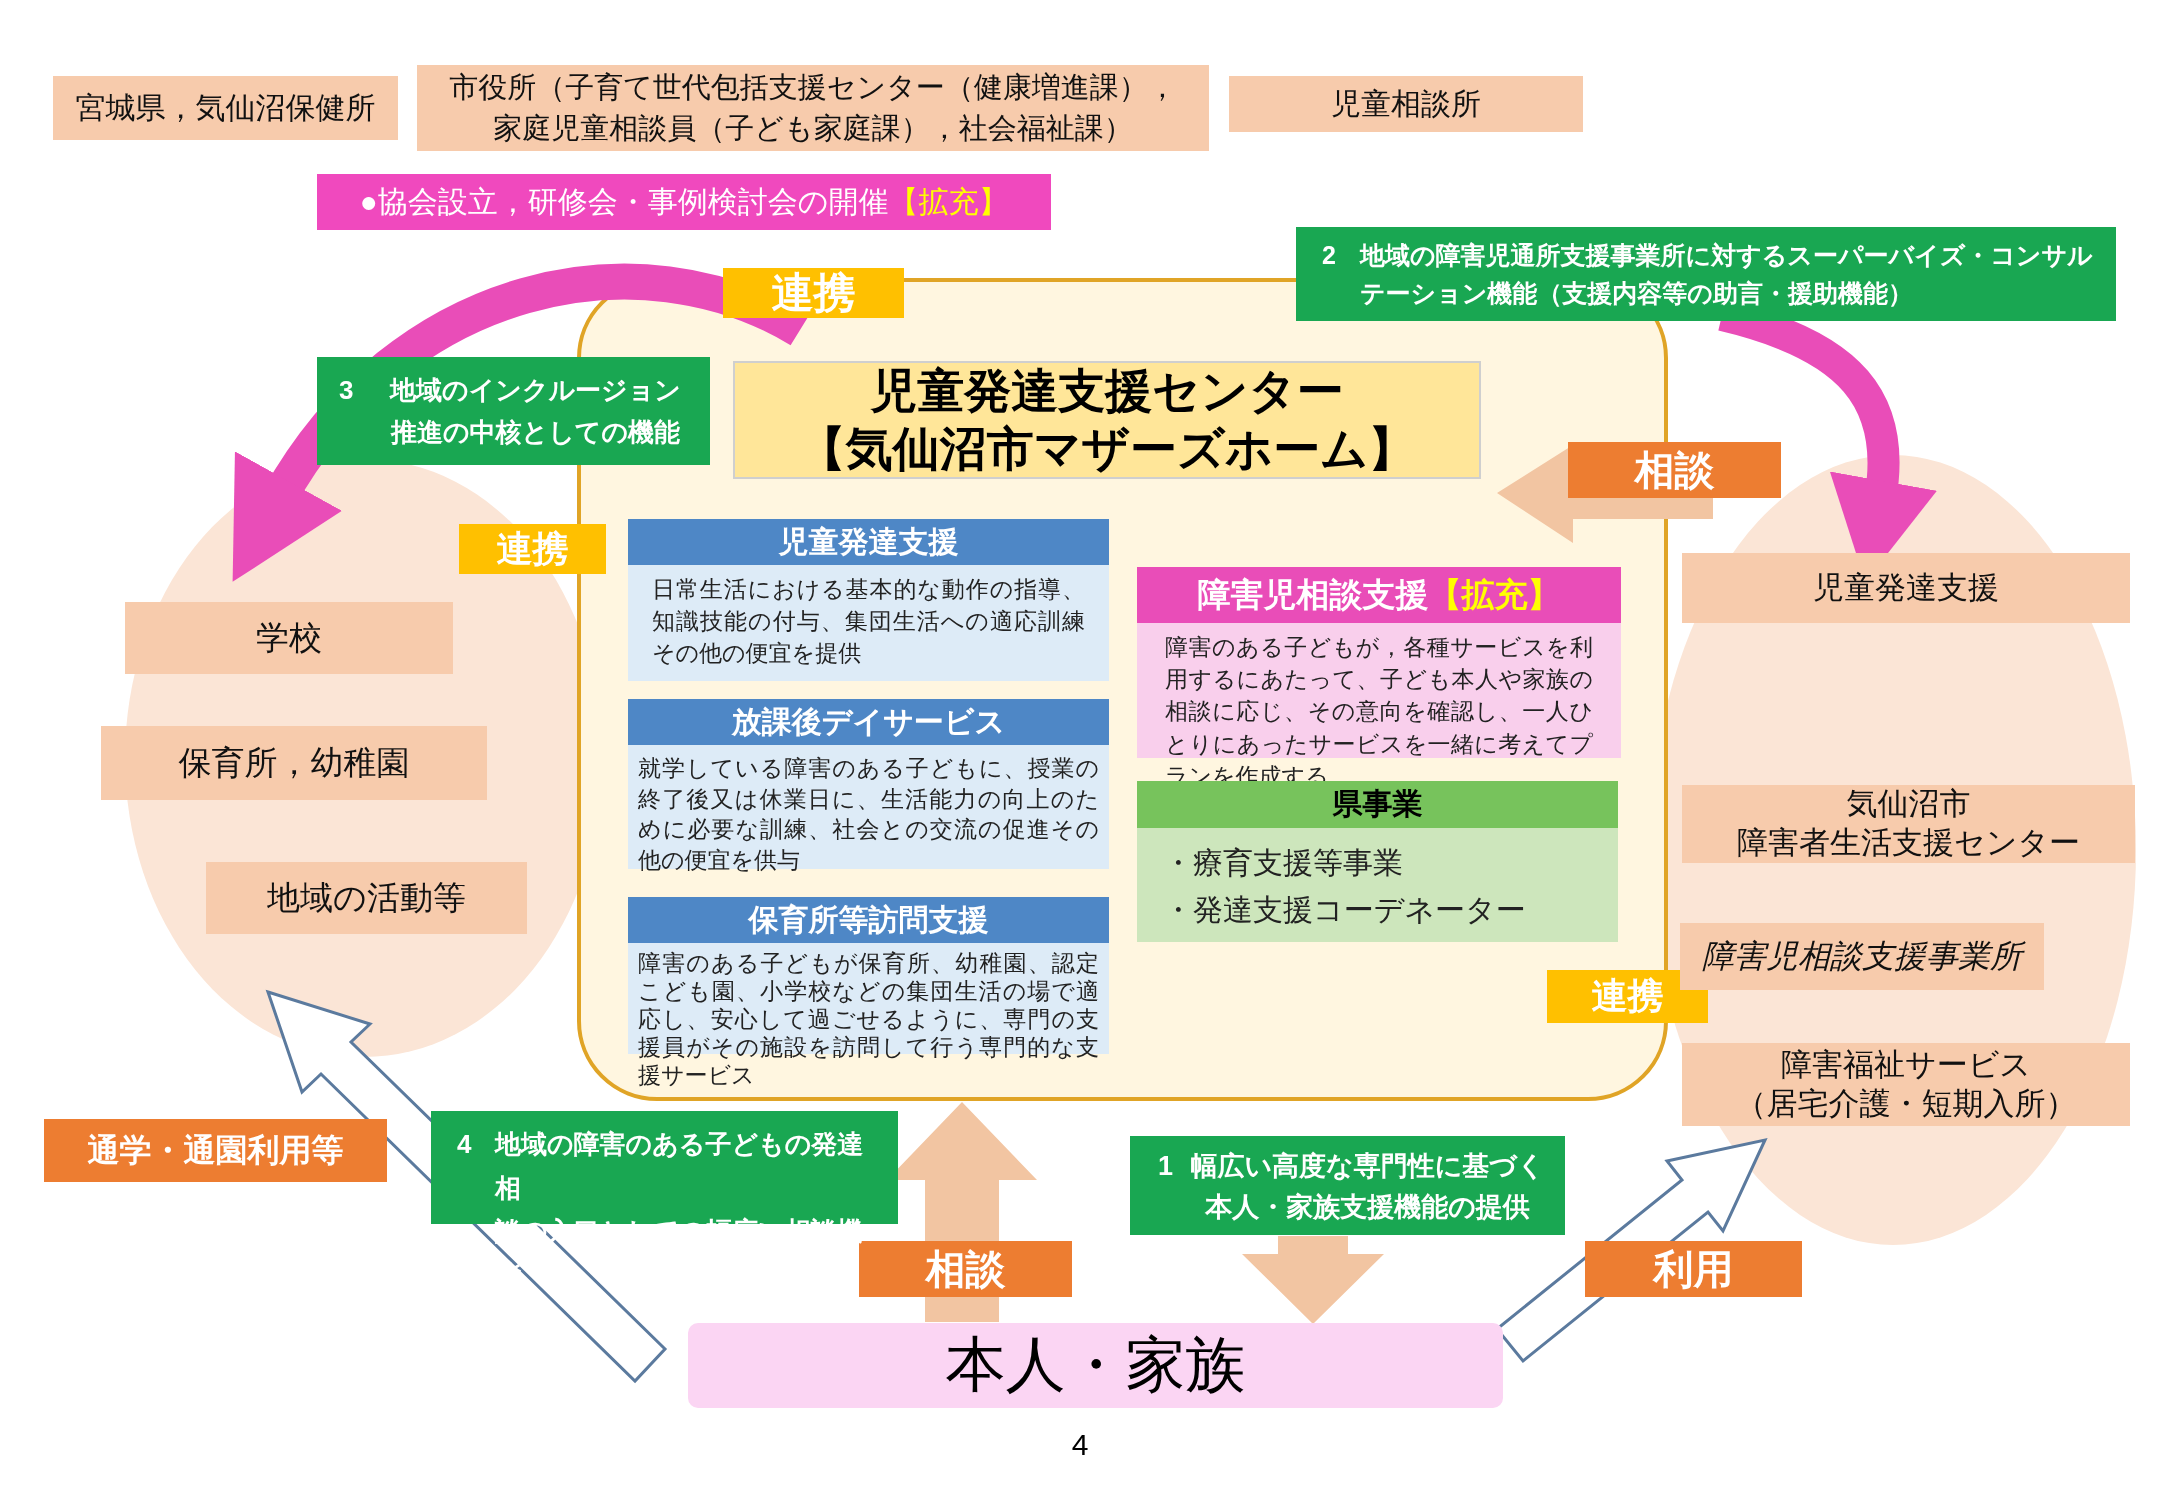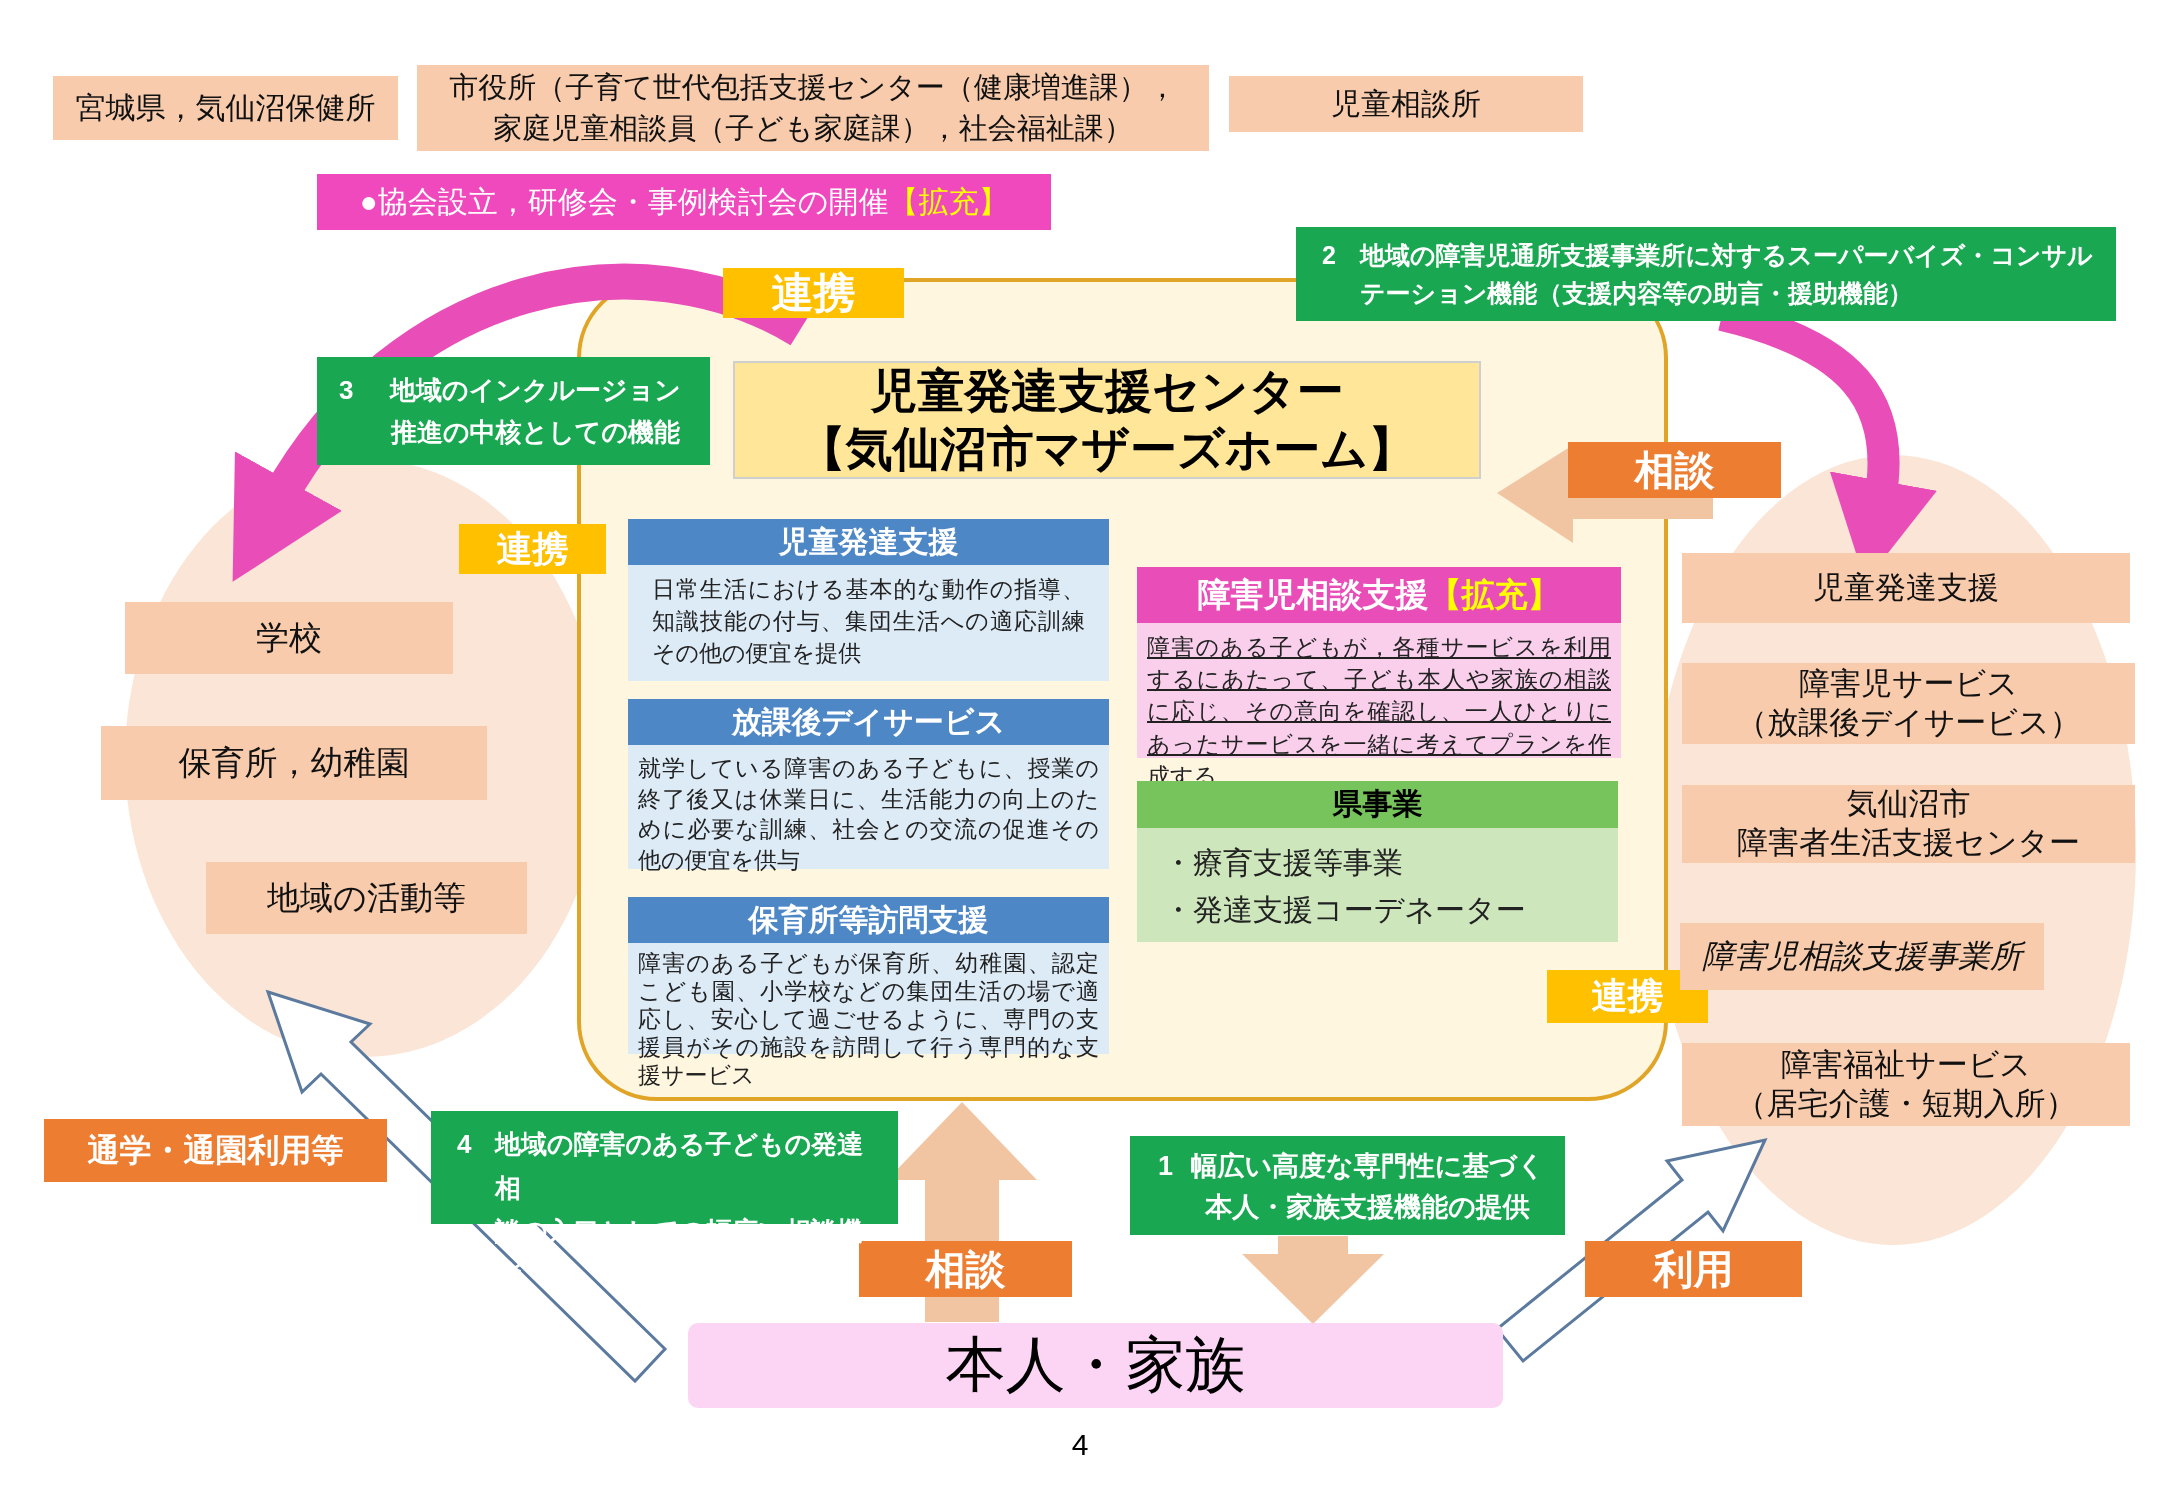--- a/index.html
+++ b/index.html
@@ -101,35 +101,33 @@
   <div class="abs z3 bluehdr flexc" style="left:628px;top:699px;width:481px;height:46px;font-size:30px;">放課後デイサービス</div>
   <div class="abs z3 bluebody" style="left:628px;top:745px;width:481px;height:124px;font-size:23px;line-height:1.33;padding:8px 10px;">就学している障害のある子どもに、授業の終了後又は休業日に、生活能力の向上のために必要な訓練、社会との交流の促進その他の便宜を供与</div>
 
   <div class="abs z3 bluebody" style="left:628px;top:943px;width:481px;height:111px;font-size:23px;line-height:1.22;padding:6px 10px;">障害のある子どもが保育所、幼稚園、認定こども園、小学校などの集団生活の場で適応し、安心して過ごせるように、専門の支援員がその施設を訪問して行う専門的な支援サービス</div>
   <div class="abs z3 bluehdr flexc" style="left:628px;top:897px;width:481px;height:46px;font-size:30px;">保育所等訪問支援</div>
 
   <div class="abs z3 pinkhdr flexc" style="left:1137px;top:567px;width:484px;height:56px;font-size:33px;">
     <span>障害児相談支援</span>
       <span class="hl">【拡充】</span>
   </div>
-  <div class="abs z3 pinkbody" style="left:1137px;top:623px;width:484px;height:135px;font-size:23px;line-height:1.4;padding:8px 10px;text-decoration:underline;">障害のある子どもが，各種サービスを利用するにあたって、子ども本人や家族の相談に応じ、その意向を確認し、一人ひとりにあったサービスを一緒に考えてプランを作成する</div>
+  <div class="abs z3 pinkbody" style="left:1137px;top:623px;width:484px;height:135px;font-size:23px;line-height:1.4;padding:8px 28px;">障害のある子どもが，各種サービスを利用するにあたって、子ども本人や家族の相談に応じ、その意向を確認し、一人ひとりにあったサービスを一緒に考えてプランを作成する</div>
 
   <div class="abs z3 greenhdr flexc" style="left:1137px;top:781px;width:481px;height:47px;font-size:30px;">県事業</div>
   <div class="abs z3 greenbody" style="left:1137px;top:828px;width:481px;height:114px;font-size:30px;line-height:1.55;padding:12px 0 0 26px;">
     <div>・療育支援等事業</div>
     <div>・発達支援コーデネーター</div>
   </div>
 
   <div class="abs z3 peach flexc" style="left:125px;top:602px;width:328px;height:72px;font-size:33px;">学校</div>
   <div class="abs z3 peach flexc" style="left:101px;top:726px;width:386px;height:74px;font-size:33px;">保育所，幼稚園</div>
   <div class="abs z3 peach flexc" style="left:206px;top:862px;width:321px;height:72px;font-size:33px;">地域の活動等</div>
 
   <div class="abs z3 peach flexc pre" style="left:1682px;top:553px;width:448px;height:70px;font-size:31px;line-height:1.25;">児童発達支援</div>
-  <div class="abs z3 peach flexc pre" style="left:1682px;top:663px;width:453px;height:81px;font-size:31px;line-height:1.25;">障害児サービス
-（放課後デイサービス）</div>
   <div class="abs z3 peach flexc pre" style="left:1682px;top:785px;width:453px;height:78px;font-size:31px;line-height:1.25;">気仙沼市
 障害者生活支援センター</div>
   <div class="abs z3 peach flexc" style="left:1680px;top:923px;width:364px;height:67px;font-size:32px;font-style:italic;">障害児相談支援事業所</div>
   <div class="abs z3 peach flexc pre" style="left:1682px;top:1043px;width:448px;height:83px;font-size:31px;line-height:1.25;">障害福祉サービス
 （居宅介護・短期入所）</div>
 
   <div class="abs z3 flexc" style="left:688px;top:1323px;width:815px;height:85px;font-size:60px;background:#FBD5F3;border-radius:10px;color:#000;">本人・家族</div>
 
   <div class="abs z3" style="left:1050px;top:1428px;width:60px;text-align:center;font-size:30px;color:#000;">4</div>
 

